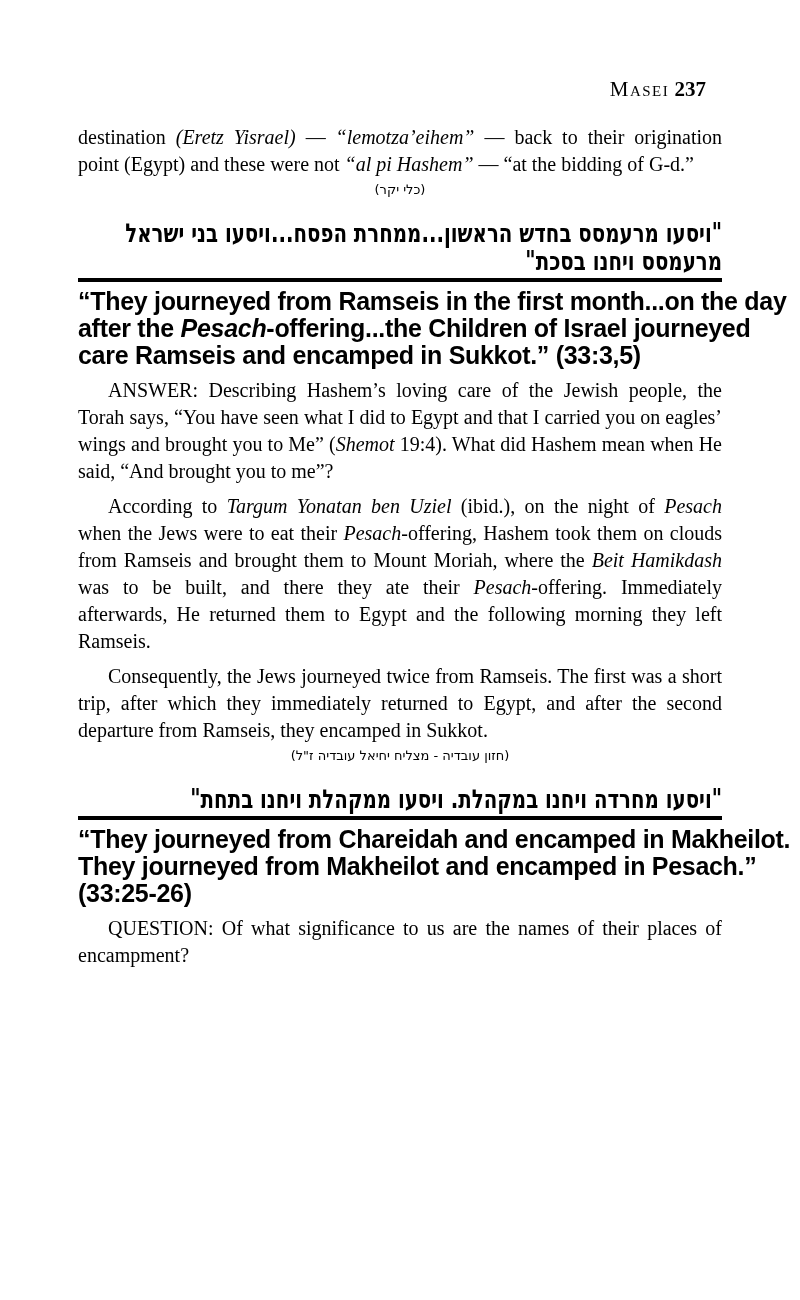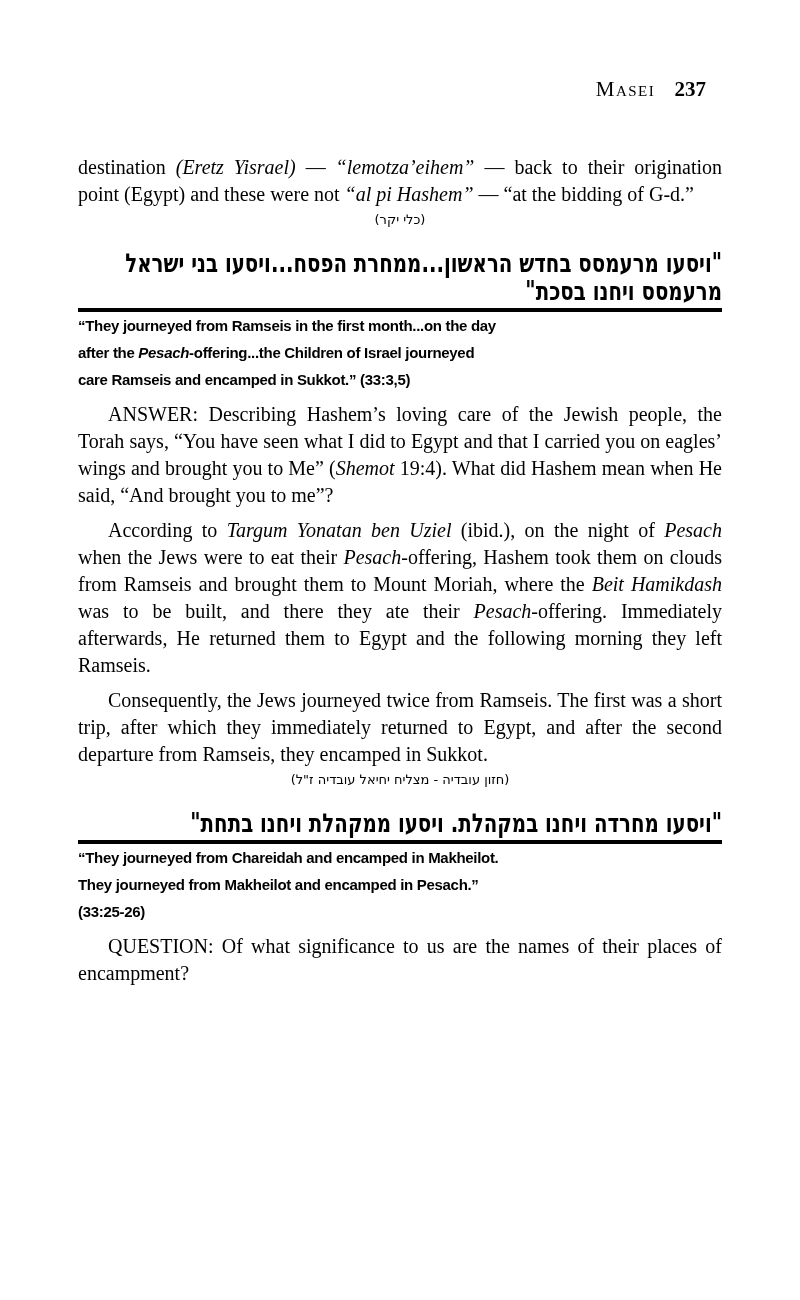--- a/index.html
+++ b/index.html
@@ -12,28 +12,28 @@
   .page { margin-left: 78px; width: 644px; }
 
   .running-head {
     padding-top: 76px;
     text-align: right;
     padding-right: 16px;
     font-size: 21px;
     line-height: 26px;
   }
   .head-title { font-variant: small-caps; letter-spacing: 1.5px; }
-  .head-page  { font-weight: bold; margin-left: 14px; }
+  .head-page  { font-weight: bold; margin-left: 0; }
 
   .body-para {
     font-size: 20px; line-height: 27px;
     text-align: justify; text-indent: 30px;
     margin: 8px 0 0 0;
   }
-  .body-para.opening { text-indent: 0; margin-top: 52px; }
+  .body-para.opening { text-indent: 0; margin-top: 22px; }
   .body-para i { font-style: italic; }
 
   .citation {
     direction: rtl; text-align: center;
     font-family: "DejaVu Sans", sans-serif;
     font-size: 13px; line-height: 18px;
     margin-top: 3px;
   }
 
   .hebrew-heading {
@@ -47,23 +47,23 @@
     white-space: nowrap;
     transform: scaleX(0.76);
     transform-origin: right center;
   }
 
   .section-rule { height: 4px; background: #000000; margin-top: 3px; }
 
   .verse-translation {
     font-family: "Liberation Sans", sans-serif;
     font-weight: bold;
-    font-size: 15px; line-height: 27px;
+    font-size: 25px; line-height: 27px;
     letter-spacing: -0.3px;
-    margin-top: 0;
+    margin-top: 6px;
   }
   .verse-translation .v-line { white-space: nowrap; }
   .verse-translation i { font-style: italic; }
 </style>
 </head>
 <body>
 
 <div class="page">
   <header class="running-head">
     <span class="head-title">Masei</span>

